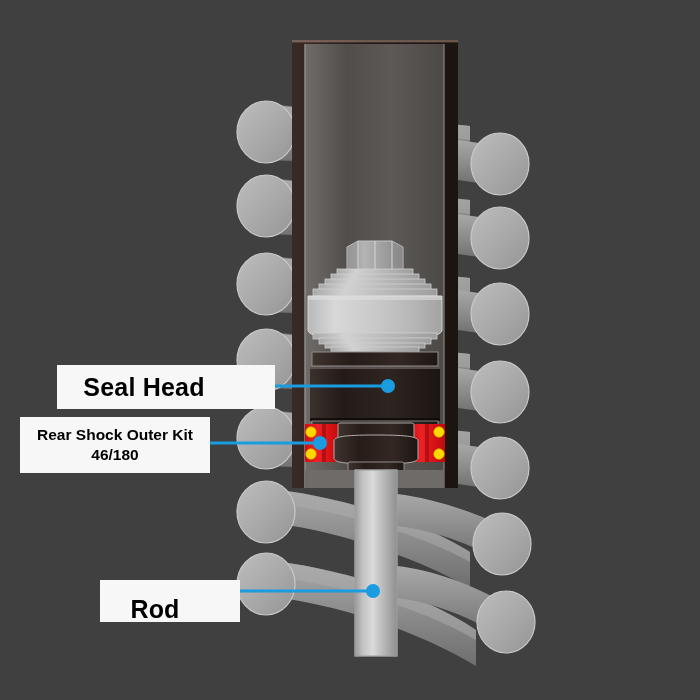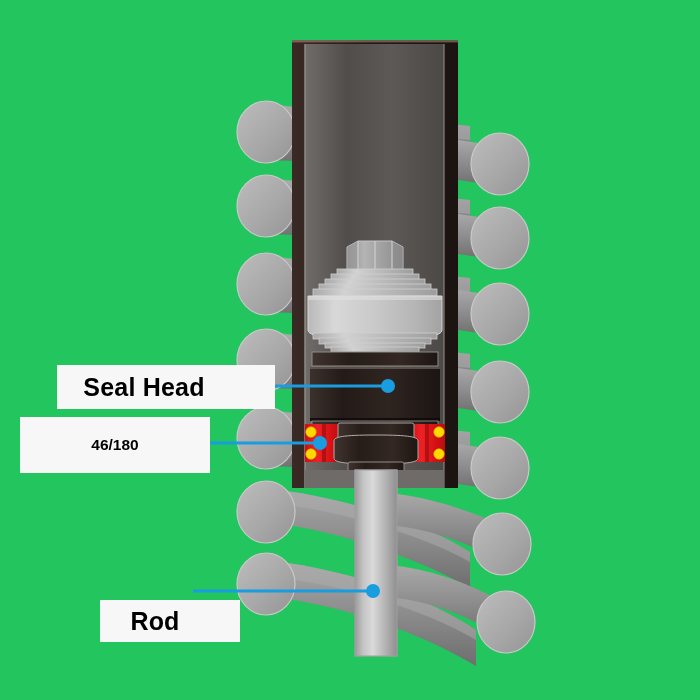--- a/index.html
+++ b/index.html
@@ -1,31 +1,31 @@
 <!DOCTYPE html>
 <html><head>
 <meta charset="utf-8">
 <style>
   html,body{margin:0;padding:0;background:#ffffff;}
   body{width:700px;height:700px;overflow:hidden;
        font-family:"Liberation Sans","DejaVu Sans",sans-serif;}
-  #stage{position:relative;width:700px;height:700px;background:#22c55e;}
+  #stage{position:relative;width:700px;height:700px;background:#404040;}
   #stage svg{display:block;}
 
   .lbl-box{position:absolute;background:#f7f7f7;display:flex;
            align-items:center;justify-content:center;flex-direction:column;}
   .lbl-main{font-size:25px;font-weight:bold;color:#000;letter-spacing:.2px;
             white-space:nowrap;line-height:1.05;}
   .lbl-small{font-size:15.5px;font-weight:bold;color:#000;white-space:nowrap;
              line-height:1.3;text-align:center;}
 
   #lbl-seal-head{left:57px;top:365px;width:218px;height:44px;}
   #lbl-seal-head .lbl-main{margin-right:44px;}
   #lbl-kit{left:20px;top:417px;width:190px;height:56px;}
-  #lbl-rod{left:100px;top:600px;width:140px;height:42px;}
+  #lbl-rod{left:100px;top:580px;width:140px;height:42px;justify-content:flex-end;}
   #lbl-rod .lbl-main{margin-right:30px;}
 </style>
 </head>
 <body>
 
 <div id="stage">
 
   <svg width="700" height="700" viewBox="0 0 700 700">
     <defs>
       <linearGradient id="gBodyInner" x1="0" y1="0" x2="1" y2="0">
@@ -270,20 +270,21 @@
       <line x1="193" y1="591" x2="373" y2="591" stroke="#1a9ce0" stroke-width="3"></line>
       <circle cx="373" cy="591" r="7" fill="#1a9ce0"></circle>
     </g>
   </svg>
 
   <div class="lbl-box" id="lbl-seal-head">
     <span class="lbl-main">Seal Head</span>
   </div>
 
   <div class="lbl-box" id="lbl-kit">
+    <span class="lbl-small">Rear Shock Outer Kit</span>
     <span class="lbl-small">46/180</span>
   </div>
 
   <div class="lbl-box" id="lbl-rod">
     <span class="lbl-main">Rod</span>
   </div>
 
 </div>
 
 </body></html>

